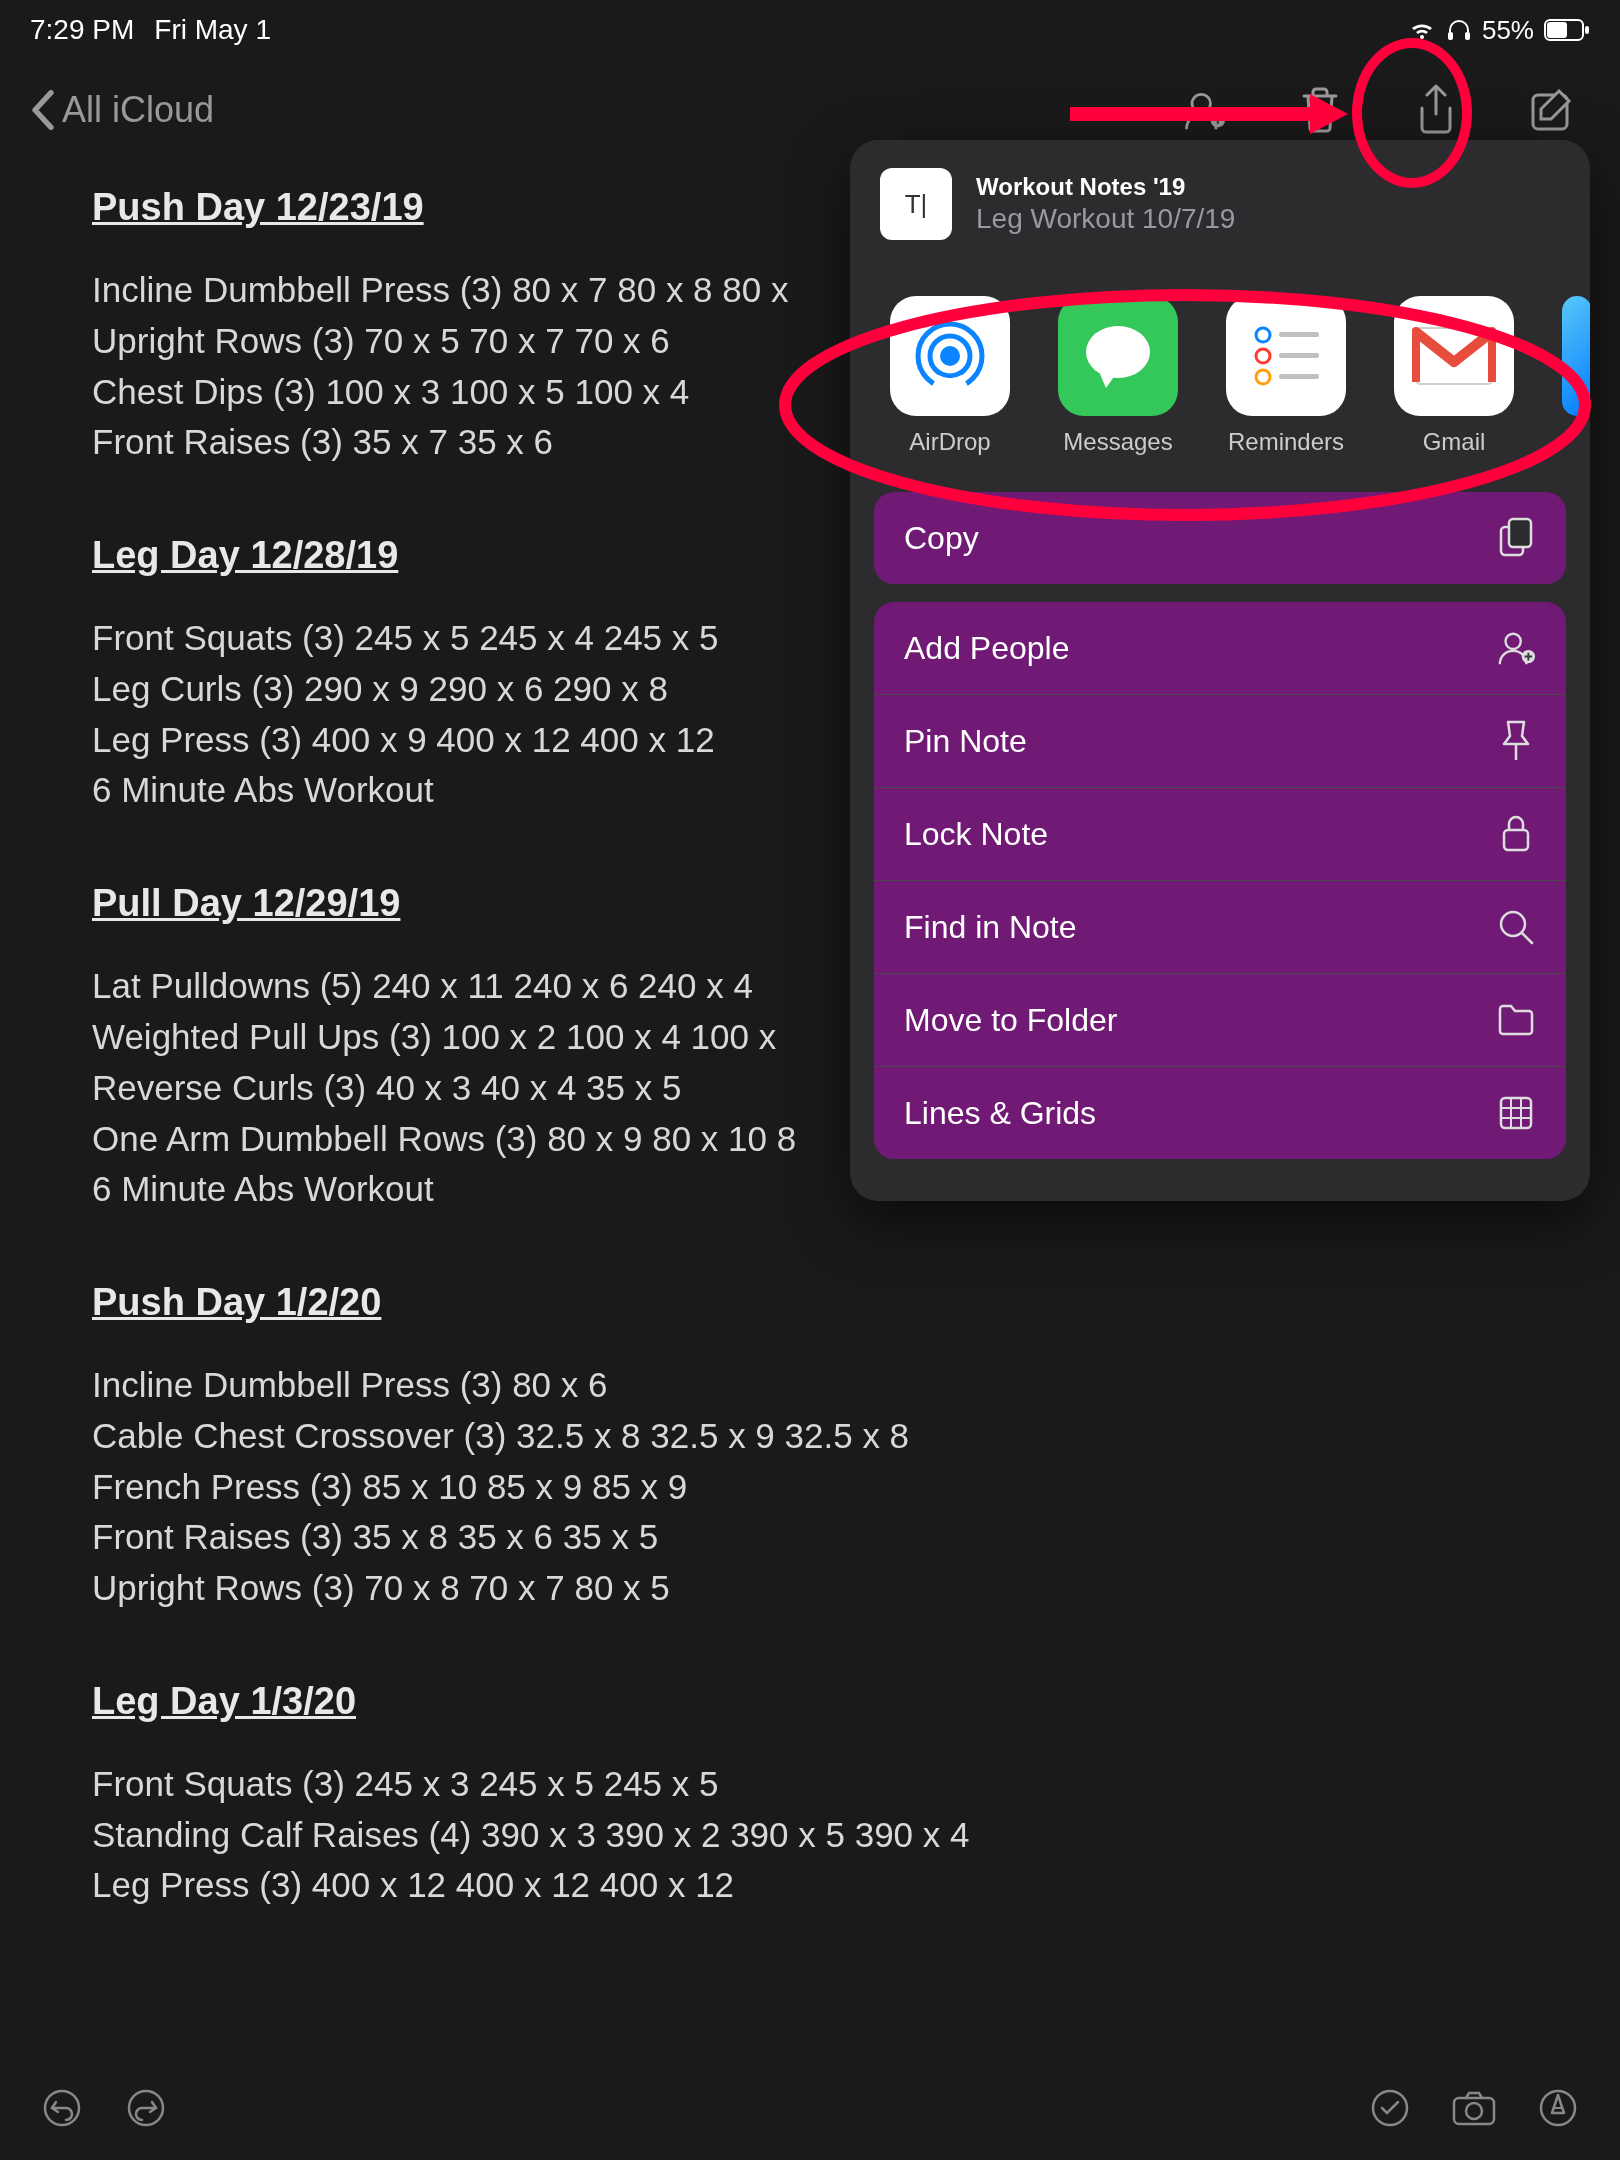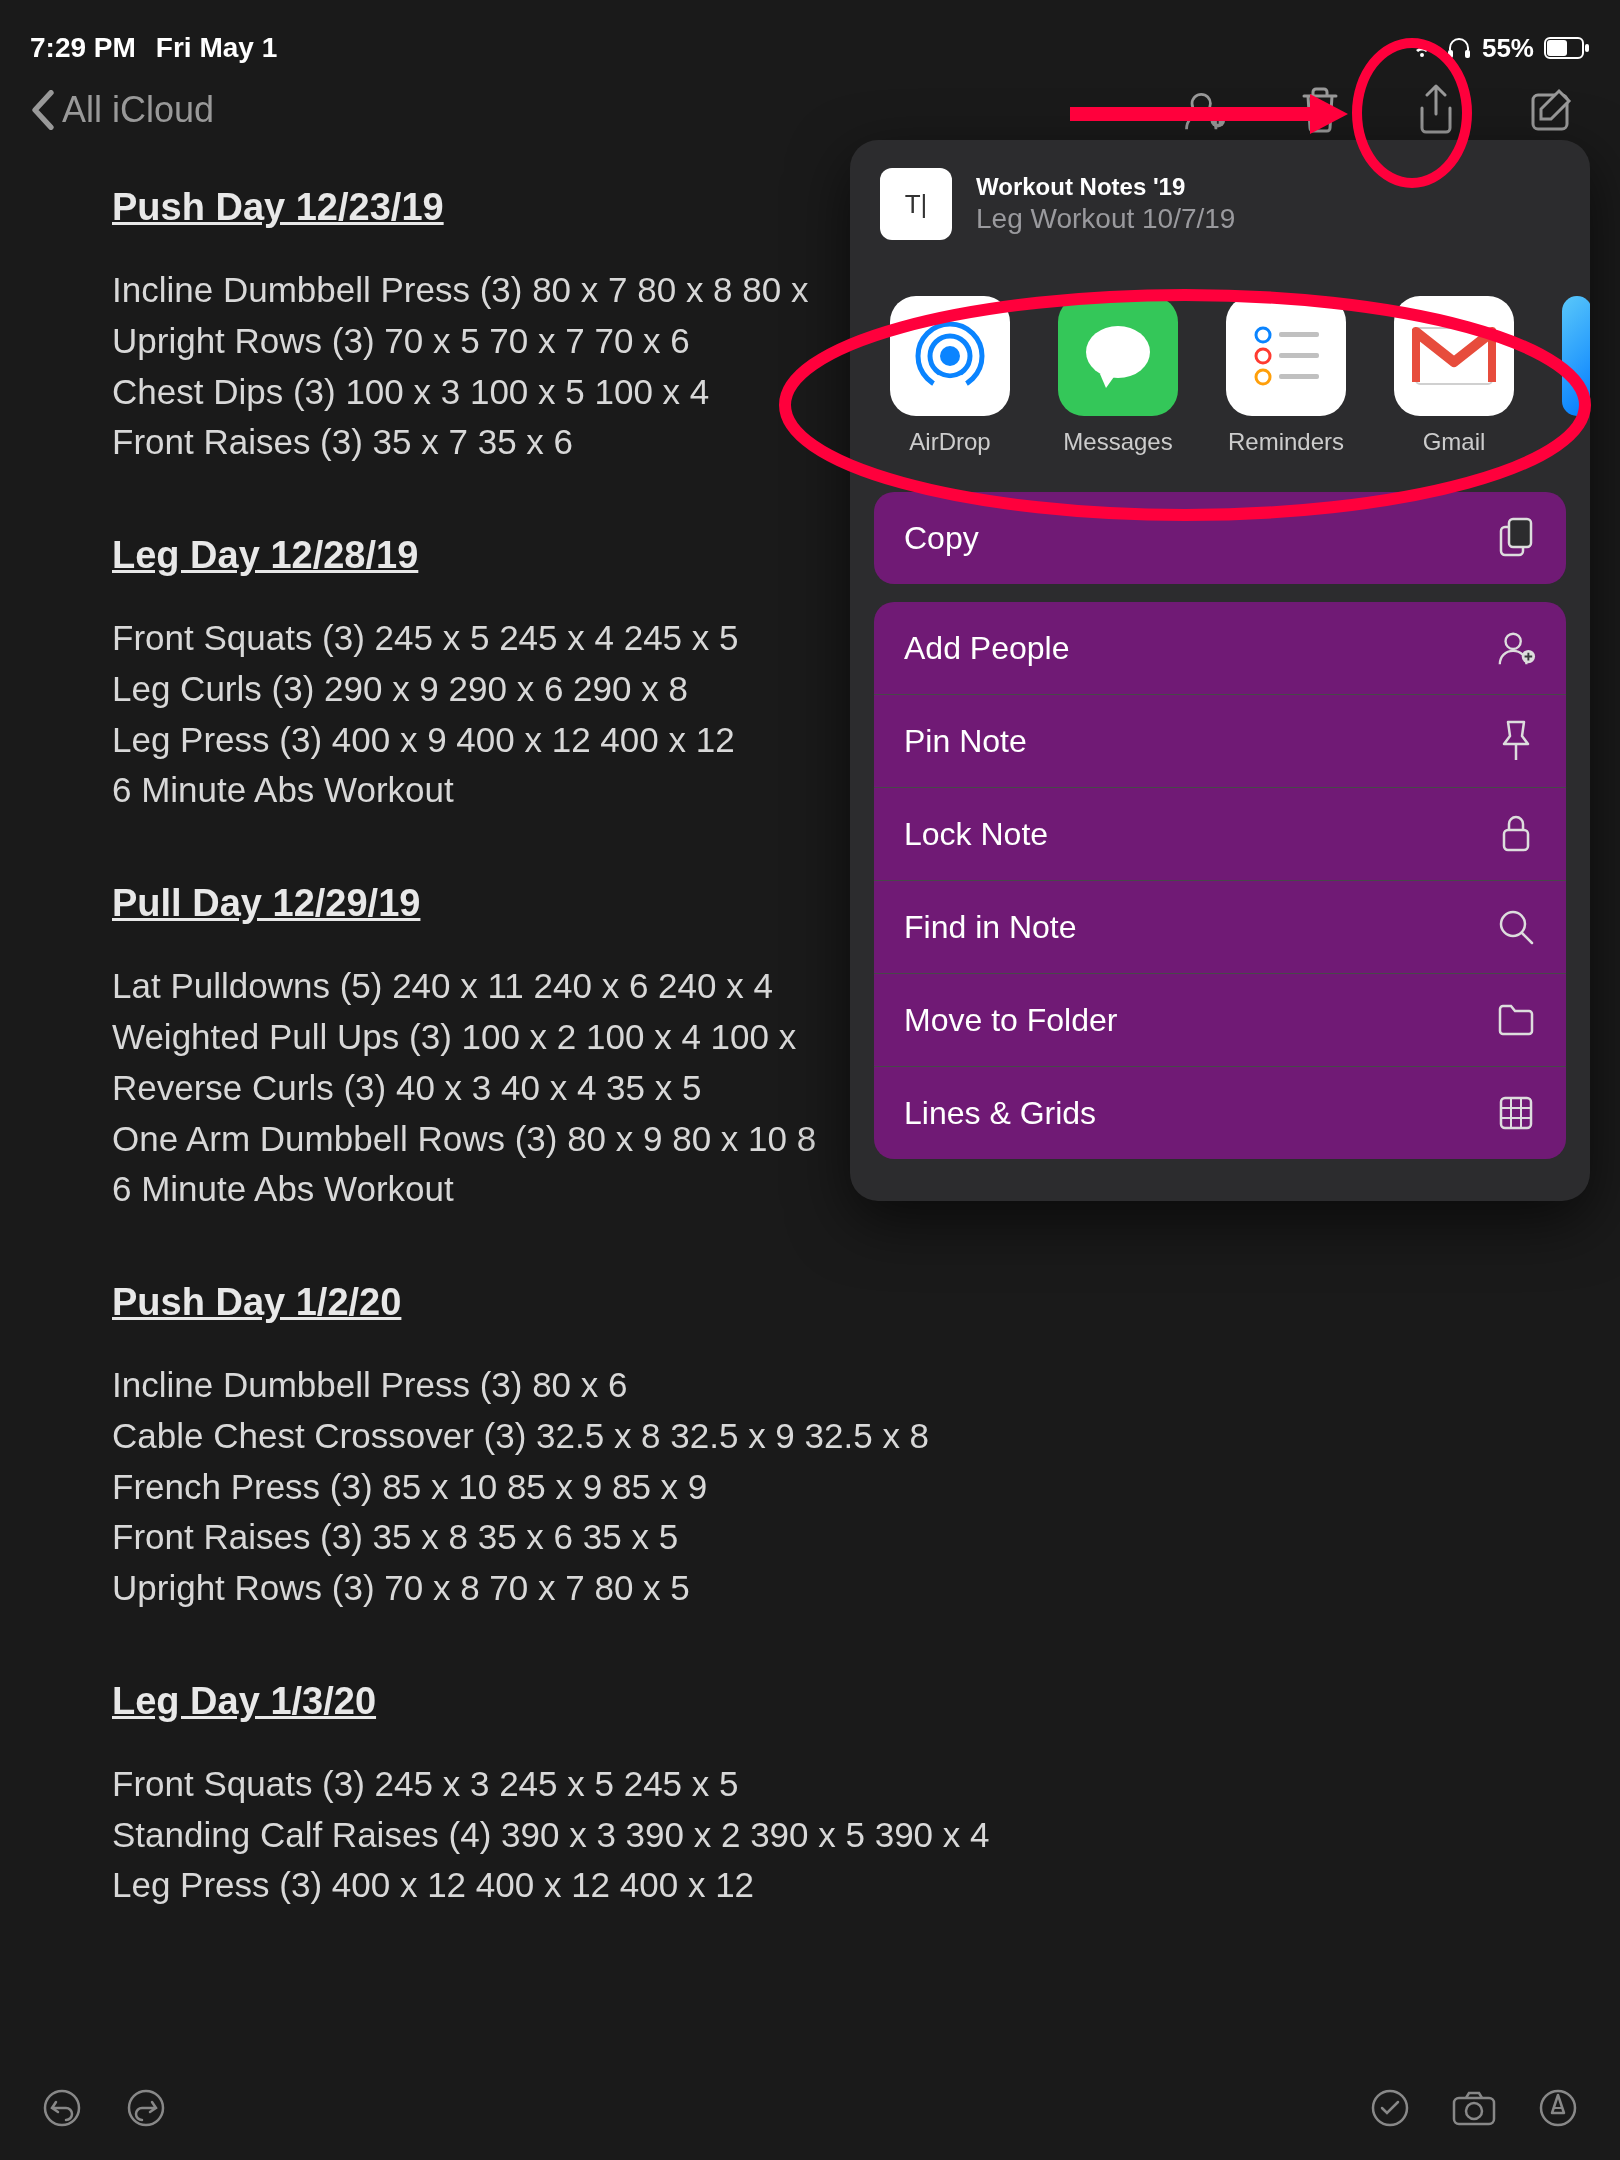--- a/index.html
+++ b/index.html
@@ -1,23 +1,23 @@
 <!DOCTYPE html>
 <html><head>
 <meta charset="utf-8">
 <style>
   html,body{margin:0;padding:0;width:1620px;height:2160px;background:#1a1a1a;font-family:-apple-system,Helvetica,Arial,sans-serif;color:#e8e8e8;overflow:hidden;position:relative}
-  .status-bar{position:absolute;top:0;left:0;right:0;height:40px;display:flex;align-items:center;justify-content:space-between;padding:28px 30px 0;font-size:28px;color:#fff;font-weight:700}
+  .status-bar{position:absolute;top:0;left:0;right:0;height:40px;display:flex;align-items:center;justify-content:space-between;padding:10px 30px 0;font-size:28px;color:#fff;font-weight:400}
   .status-left{display:flex;gap:20px;align-items:center}
   .status-right{display:flex;gap:10px;align-items:center;font-size:26px}
   .nav{position:absolute;top:70px;left:0;right:0;height:80px;display:flex;align-items:center;justify-content:space-between;padding:0 30px}
   .back{display:flex;align-items:center;color:#999;font-size:36px;gap:6px}
   .nav-icons{display:flex;gap:70px;align-items:center;padding-right:15px}
   .nav-icon{width:46px;height:46px;display:flex;align-items:center;justify-content:center;color:#999}
-  .note-body{position:absolute;top:180px;left:112px;right:100px;font-size:35px;line-height:1.45;color:#d8d8d8}
+  .note-body{position:absolute;top:180px;left:92px;right:100px;font-size:35px;line-height:1.45;color:#d8d8d8}
   .note-body h3{font-size:38px;font-weight:700;text-decoration:underline;margin:60px 0 30px;color:#e8e8e8}
   .note-body h3:first-child{margin-top:0}
   .note-body p{margin:0 0 0 0}
   .bottom-bar{position:absolute;bottom:30px;left:0;right:0;display:flex;align-items:center;justify-content:space-between;padding:0 40px}
   .bottom-left,.bottom-right{display:flex;gap:40px}
   .b-icon{width:44px;height:44px;color:#888;display:flex;align-items:center;justify-content:center}
   .share-sheet{position:absolute;top:140px;right:30px;width:740px;background:#2c2c2e;border-radius:28px;box-shadow:0 20px 60px rgba(0,0,0,.6);overflow:hidden}
   .sheet-header{display:flex;align-items:center;gap:24px;padding:28px 30px}
   .sheet-thumb{width:72px;height:72px;background:#fff;border-radius:12px;display:flex;align-items:center;justify-content:center;color:#333;font-size:26px;font-weight:400}
   .sheet-title{font-size:24px;color:#fff;font-weight:600}

